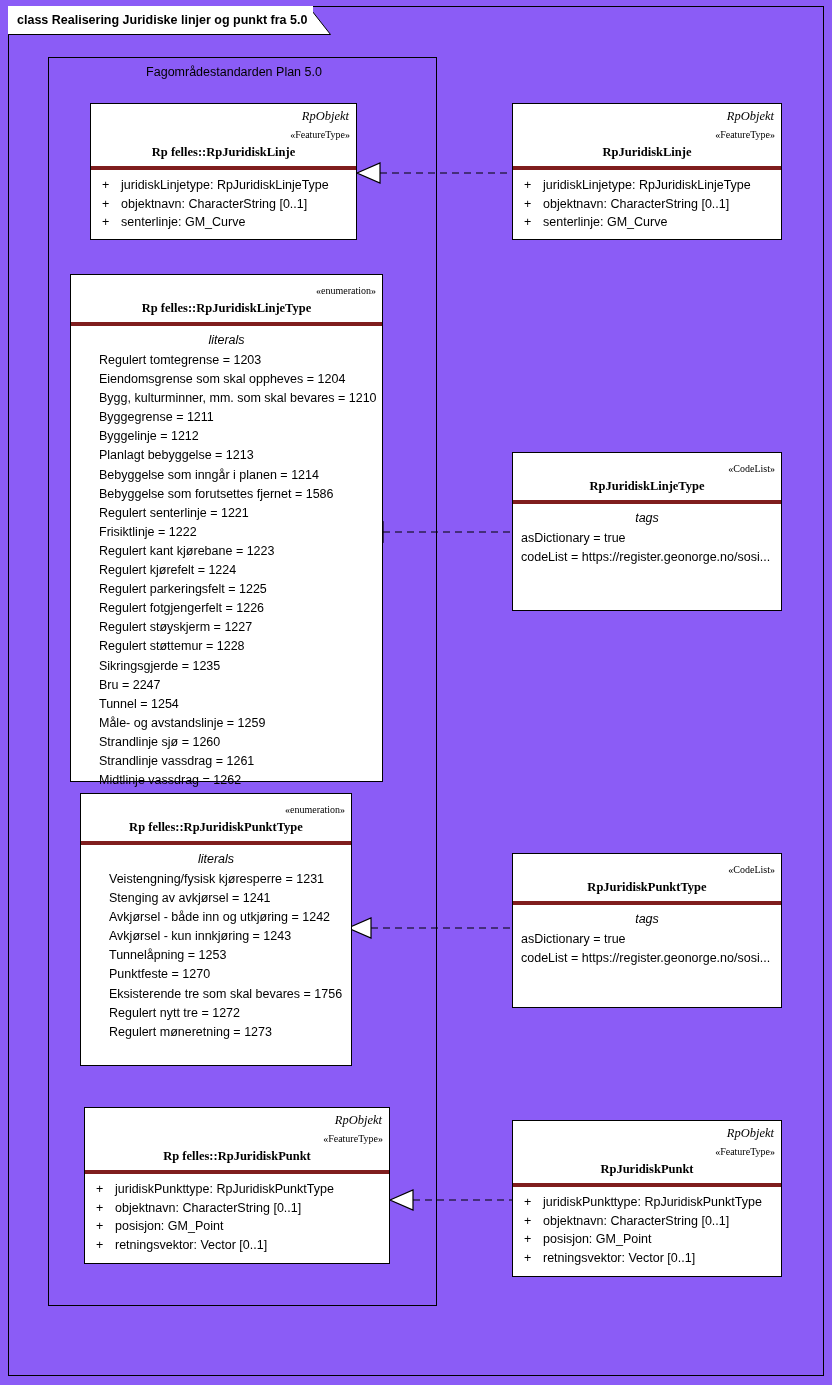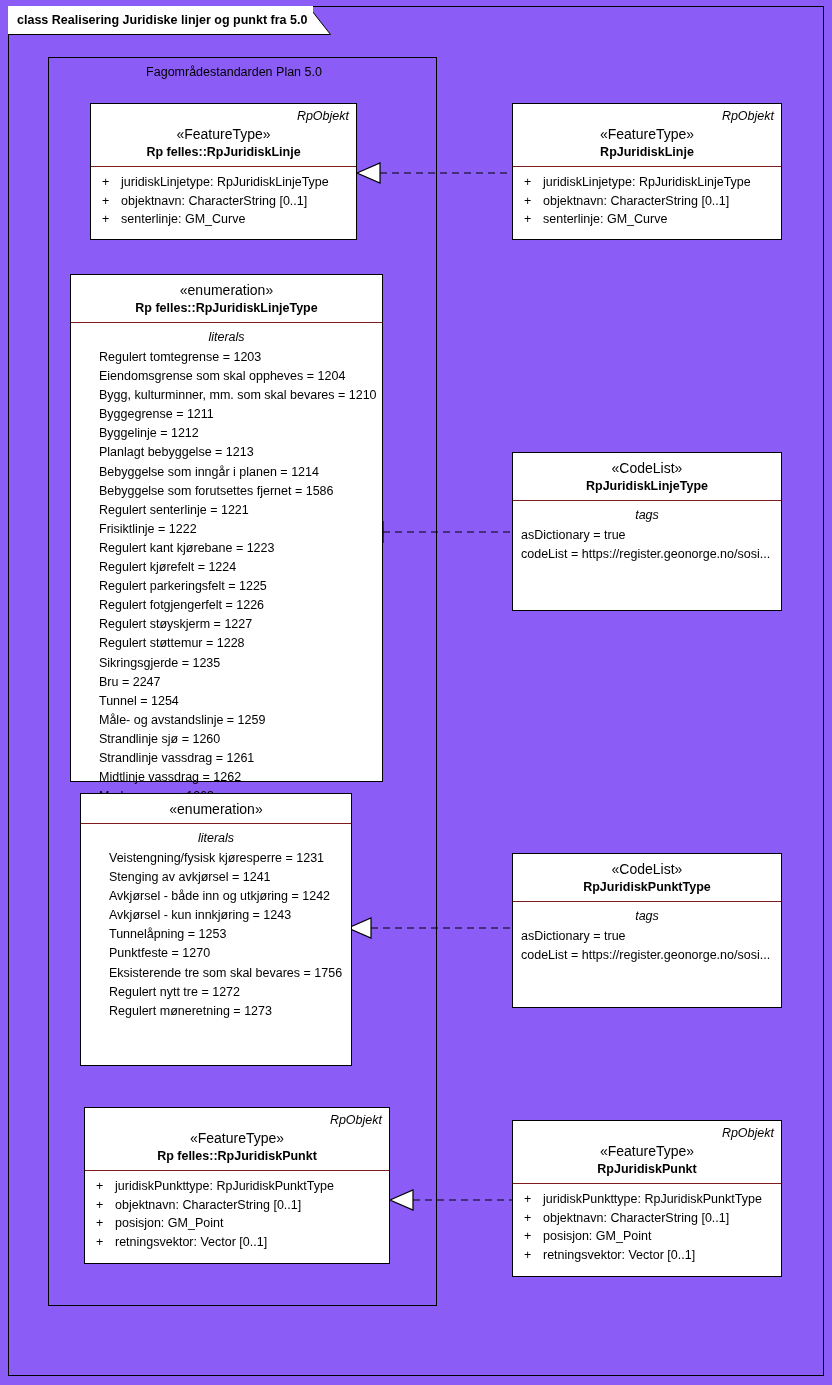--- a/index.html
+++ b/index.html
@@ -85,38 +85,40 @@
   
   .uml-box {
     position: absolute;
     box-sizing: border-box;
     border: 1px solid #000;
     background: #ffffff;
     z-index: 3;
   }
   .uml-head {
     padding: 4px 6px 5px 6px;
-    border-bottom: 1px solid #7f1d1d;
+    border-bottom: 4px solid #7f1d1d;
     text-align: center;
     font-size: 12.5px;
     line-height: 17px;
+    font-family: Liberation Serif, serif;
   }
   .corner-tag {
     display: block;
     text-align: right;
     font-style: italic;
     font-size: 12.5px;
     line-height: 16px;
     padding-right: 1px;
     margin-bottom: 2px;
   }
   .stereotype {
     display: block;
-    font-size: 14px;
+    font-size: 10px;
     line-height: 17px;
+    text-align: right;
   }
   .classname {
     display: block;
     font-weight: bold;
     font-size: 12.5px;
     line-height: 18px;
   }
   .uml-body {
     padding: 6px 6px 6px 6px;
     font-size: 12.5px;
@@ -291,20 +293,21 @@
     <div class="uml-body" style="padding-top:5px;">
       <span class="section-title">tags</span>
       <div class="tag-row">asDictionary = true</div>
       <div class="tag-row">codeList = https://register.geonorge.no/sosi...</div>
     </div>
   </div>
 
   <div class="uml-box" style="left:80px; top:793px; width:272px; height:273px;">
     <div class="uml-head" style="padding-top:7px;">
       <span class="stereotype">«enumeration»</span>
+      <span class="classname">Rp felles::RpJuridiskPunktType</span>
     </div>
     <div class="uml-body" style="padding-top:5px;">
       <span class="section-title">literals</span>
       <div class="literal-row">Veistengning/fysisk kjøresperre = 1231</div>
       <div class="literal-row">Stenging av avkjørsel = 1241</div>
       <div class="literal-row">Avkjørsel - både inn og utkjøring = 1242</div>
       <div class="literal-row">Avkjørsel - kun innkjøring = 1243</div>
       <div class="literal-row">Tunnelåpning = 1253</div>
       <div class="literal-row">Punktfeste = 1270</div>
       <div class="literal-row">Eksisterende tre som skal bevares = 1756</div>

